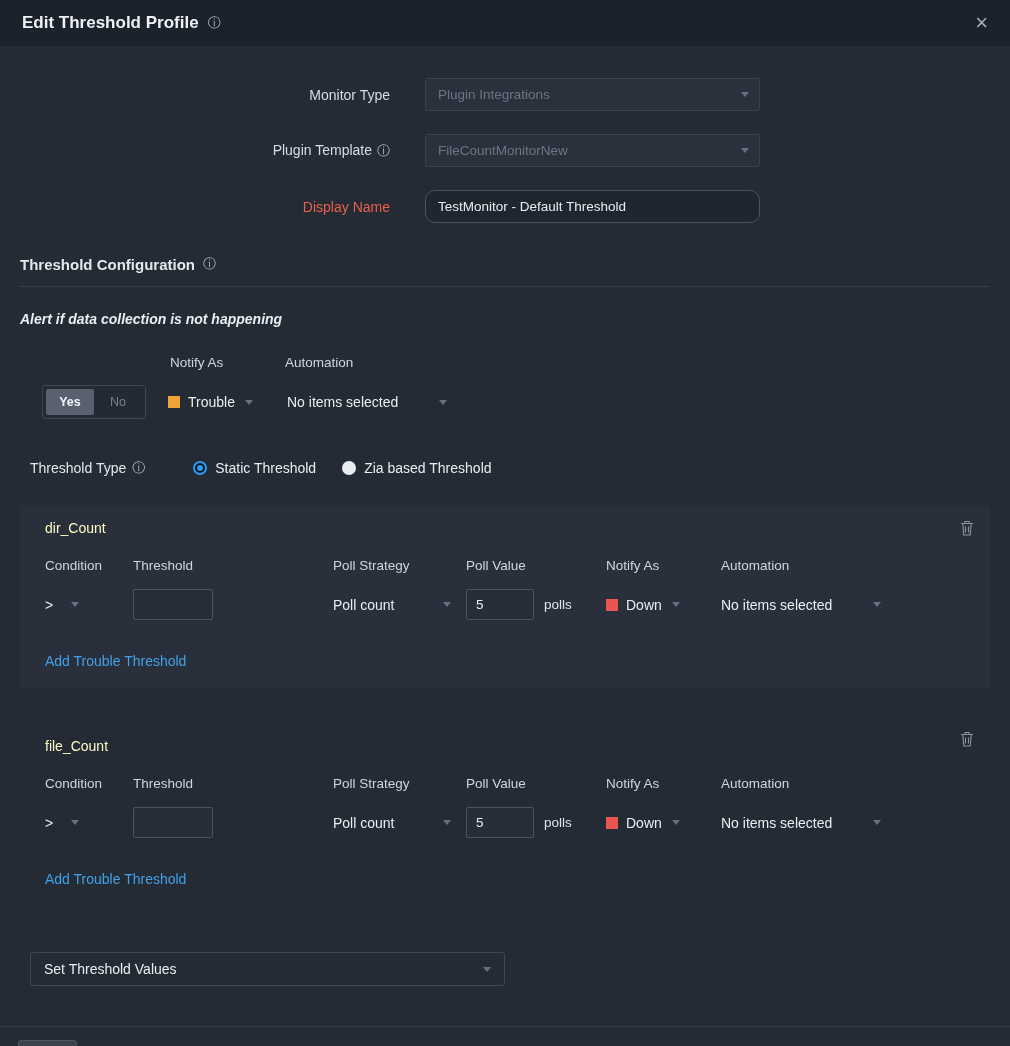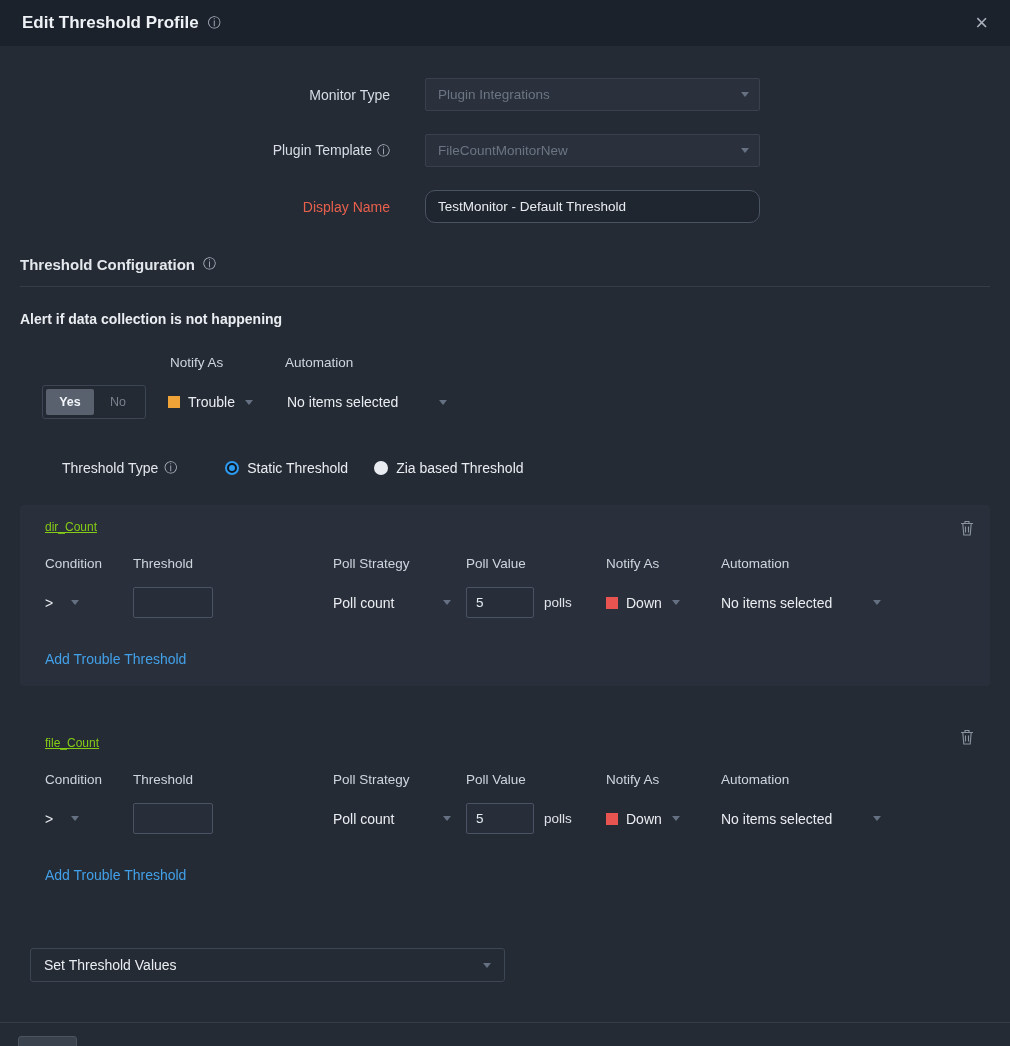--- a/index.html
+++ b/index.html
@@ -40,21 +40,21 @@
     height:33px; width:335px; background:#20262f; border:1px solid #4a5363; border-radius:10px;
     color:#e8ecf1; font-size:13.5px; padding:0 12px; outline:none;
     font-family:"Liberation Sans", sans-serif;
   }
 
   
   .section { padding:0 20px; }
   .section-head { display:flex; align-items:center; gap:8px; margin-top:32px; }
   .section-title { font-size:15px; color:#e4e8ed; margin:0; font-weight:bold; }
   .divider { border:none; border-top:1px solid #353d49; margin:13px 0 0 0; }
-  .alert-text { margin-top:24px; font-size:14px; color:#eaedf1; font-weight:bold; padding-left:0; }
+  .alert-text { margin-top:24px; font-size:14px; color:#eaedf1; font-weight:bold; padding-left:0;font-style:italic; }
 
   .notify-head-row { display:flex; margin-top:28px; font-size:13.5px; color:#cfd5dd; }
   .nh-spacer { width:150px; }
   .nh-notify { width:115px; }
   .toggle-row { display:flex; align-items:center; margin-top:15px; }
   .toggle {
     margin-left:22px; width:104px; height:34px; display:flex;
     border:1px solid #3d4654; border-radius:3px; background:#232a34; padding:3px;
   }
   .toggle-yes {
@@ -73,37 +73,37 @@
   .cell-txt { font-size:14px; color:#eaedf1; }
   .chev {
     width:0; height:0; display:inline-block;
     border-left:4px solid transparent; border-right:4px solid transparent;
     border-top:5px solid #667083;
   }
   .chev.gap { margin-left:10px; }
 
   
   .ttype-row { display:flex; align-items:center; margin-top:40px; padding-left:10px; }
-  .ttype-label { font-size:14px; color:#e4e8ed; display:flex; align-items:center; gap:6px;margin-left:32px; }
+  .ttype-label { font-size:14px; color:#e4e8ed; display:flex; align-items:center; gap:6px; }
   .radio-group { display:flex; gap:26px; margin-left:48px; }
   .radio { display:flex; align-items:center; gap:8px; font-size:14px; color:#eaedf1; cursor:pointer; }
   .radio-outer {
     width:14px; height:14px; border-radius:50%; border:2px solid #2d9cf0; background:#10161f;
     display:flex; align-items:center; justify-content:center; flex-shrink:0;
   }
   .radio-inner { width:6px; height:6px; border-radius:50%; background:#2d9cf0; }
   .radio-plain { width:14px; height:14px; border-radius:50%; background:#e9edf1; flex-shrink:0; }
 
   
   .metric-panel {
     margin:28px 20px 0 20px; background:#2a303b; border-radius:4px;
     padding:15px 20px 18px 25px; position:relative;
   }
   .metric-panel.plain { background:transparent; padding-top:22px; }
-  .metric-name { font-size:12px; color:#84cc16;text-decoration:underline; }
+  .metric-name { font-size:14px; color:#fef9c3; }
   .trash-btn { position:absolute; top:15px; right:16px; cursor:pointer; line-height:0; }
   .metric-cols { display:flex; margin-top:22px; font-size:13.5px; color:#cfd5dd; }
   .metric-row { display:flex; align-items:center; margin-top:16px; }
   .c1 { width:88px; }  .c2 { width:200px; }  .c3 { width:133px; }
   .c4 { width:140px; } .c5 { width:115px; }  .c6 { width:170px; }
   .cond-cell { display:flex; align-items:center; gap:18px; font-size:14px; color:#eaedf1; cursor:pointer; }
   .small-input {
     width:80px; height:31px; background:#272e39; border:1px solid #4a5363; border-radius:2px;
     color:#e8ecf1; font-size:13.5px; padding:0 9px; outline:none;
     font-family:"Liberation Sans", sans-serif;

